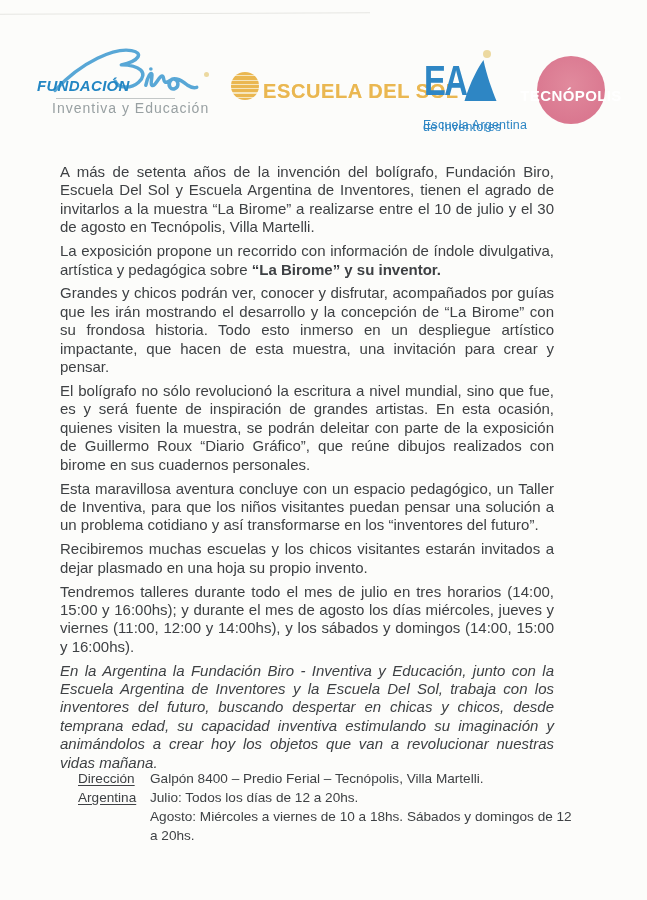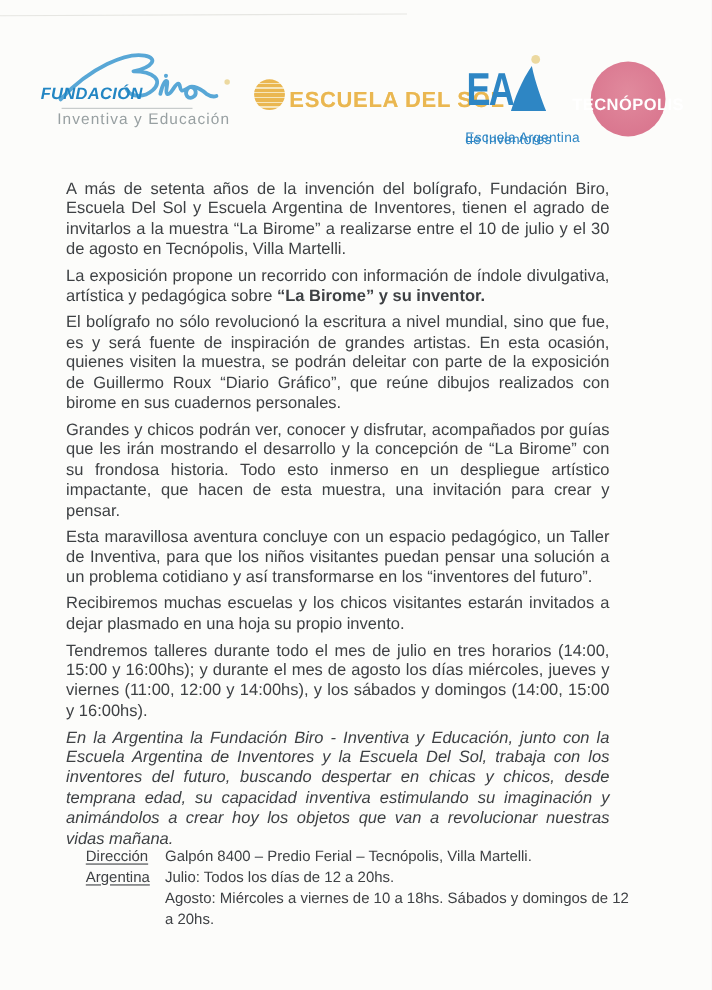--- a/index.html
+++ b/index.html
@@ -175,22 +175,22 @@
 
     <div class="tecno">
       <span class="tecno-label">TECNÓPOLIS</span>
     </div>
 
   </header>
 
   <main class="letter" id="paragraphs">
       <p><span>A más de setenta años de la invención del bolígrafo, Fundación Biro, Escuela Del Sol y Escuela Argentina de Inventores, tienen el agrado de invitarlos a la muestra “La Birome” a realizarse entre el 10 de julio y el 30 de agosto en Tecnópolis, Villa Martelli.</span></p>
       <p><span>La exposición propone un recorrido con información de índole divulgativa, artística y pedagógica sobre </span><span class="bold">“La Birome” y su inventor.</span></p>
+      <p><span>Grandes y chicos podrán ver, conocer y disfrutar, acompañados por guías que les irán mostrando el desarrollo y la concepción de “La Birome” con su frondosa historia. Todo esto inmerso en un despliegue artístico impactante, que hacen de esta muestra, una invitación para crear y pensar.</span></p>
       <p><span>El bolígrafo no sólo revolucionó la escritura a nivel mundial, sino que fue, es y será fuente de inspiración de grandes artistas. En esta ocasión, quienes visiten la muestra, se podrán deleitar con parte de la exposición de Guillermo Roux “Diario Gráfico”, que reúne dibujos realizados con birome en sus cuadernos personales.</span></p>
-      <p><span>Grandes y chicos podrán ver, conocer y disfrutar, acompañados por guías que les irán mostrando el desarrollo y la concepción de “La Birome” con su frondosa historia. Todo esto inmerso en un despliegue artístico impactante, que hacen de esta muestra, una invitación para crear y pensar.</span></p>
       <p><span>Esta maravillosa aventura concluye con un espacio pedagógico, un Taller de Inventiva, para que los niños visitantes puedan pensar una solución a un problema cotidiano y así transformarse en los “inventores del futuro”.</span></p>
       <p><span>Recibiremos muchas escuelas y los chicos visitantes estarán invitados a dejar plasmado en una hoja su propio invento.</span></p>
       <p><span>Tendremos talleres durante todo el mes de julio en tres horarios (14:00, 15:00 y 16:00hs); y durante el mes de agosto los días miércoles, jueves y viernes (11:00, 12:00 y 14:00hs), y los sábados y domingos (14:00, 15:00 y 16:00hs).</span></p>
       <p class="italic"><span>En la Argentina la Fundación Biro - Inventiva y Educación, junto con la Escuela Argentina de Inventores y la Escuela Del Sol, trabaja con los inventores del futuro, buscando despertar en chicas y chicos, desde temprana edad, su capacidad inventiva estimulando su imaginación y animándolos a crear hoy los objetos que van a revolucionar nuestras vidas mañana.</span></p>
     </main>
 
   <footer class="info">
     <div class="info-row">
       <span class="info-label">Dirección</span>
       <span class="info-value">Galpón 8400 – Predio Ferial – Tecnópolis, Villa Martelli.</span>

